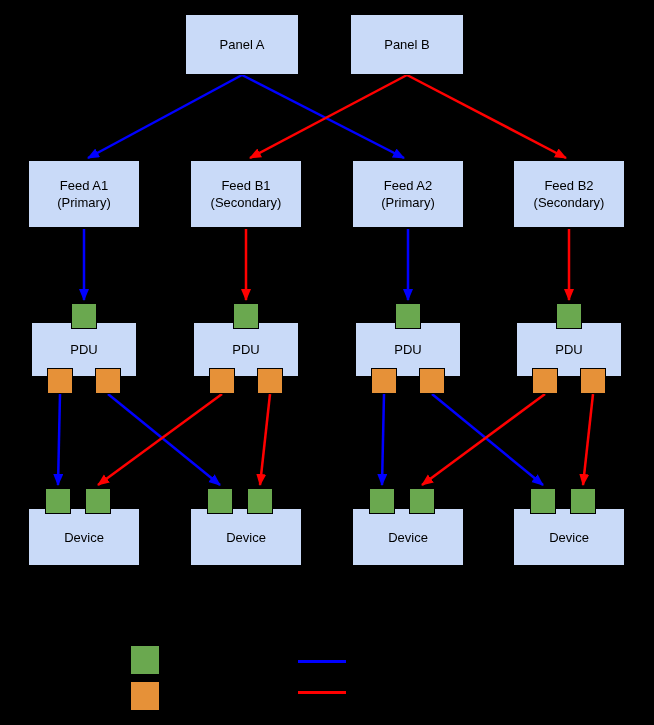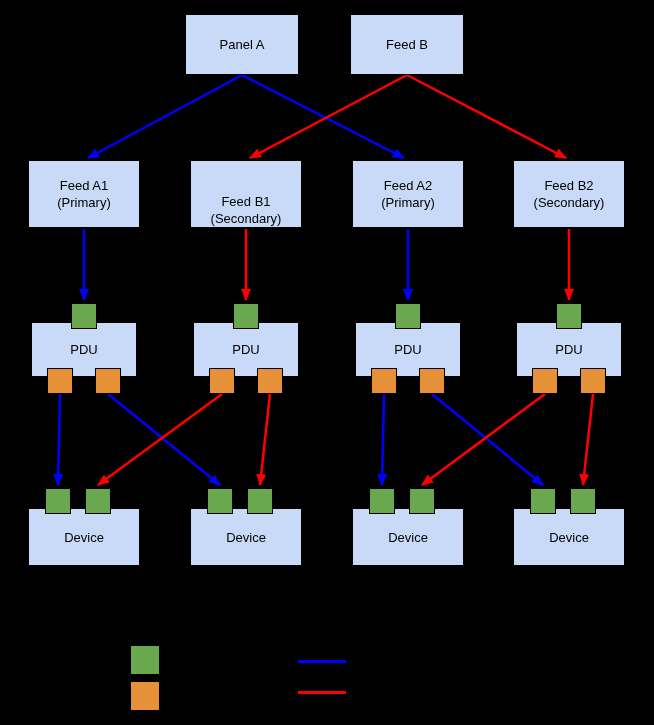--- a/index.html
+++ b/index.html
@@ -69,28 +69,28 @@
     <line class="wire-blue" x1="384" y1="394" x2="382" y2="485" marker-end="url(#head-b)"></line>
     <line class="wire-blue" x1="432" y1="394" x2="543" y2="485" marker-end="url(#head-b)"></line>
     <line class="wire-red" x1="545" y1="394" x2="422" y2="485" marker-end="url(#head-r)"></line>
     <line class="wire-red" x1="593" y1="394" x2="583" y2="485" marker-end="url(#head-r)"></line>
   </svg>
 
   <div class="box" style="left:185px;top:14px;width:114px;height:61px;">
     <span>Panel A</span>
   </div>
   <div class="box" style="left:350px;top:14px;width:114px;height:61px;">
-    <span>Feed B</span>
+    <span>Panel B</span>
   </div>
 
   <div class="box" style="left:28px;top:160px;width:112px;height:68px;">
     <span>Feed A1</span>
     <span>(Primary)</span>
   </div>
-  <div class="box" style="left:190px;top:160px;width:112px;height:68px;justify-content:flex-end;">
+  <div class="box" style="left:190px;top:160px;width:112px;height:68px;">
     <span>Feed B1</span>
     <span>(Secondary)</span>
   </div>
   <div class="box" style="left:352px;top:160px;width:112px;height:68px;">
     <span>Feed A2</span>
     <span>(Primary)</span>
   </div>
   <div class="box" style="left:513px;top:160px;width:112px;height:68px;align-items:center;">
     <span>Feed B2</span>
     <span>(Secondary)</span>

